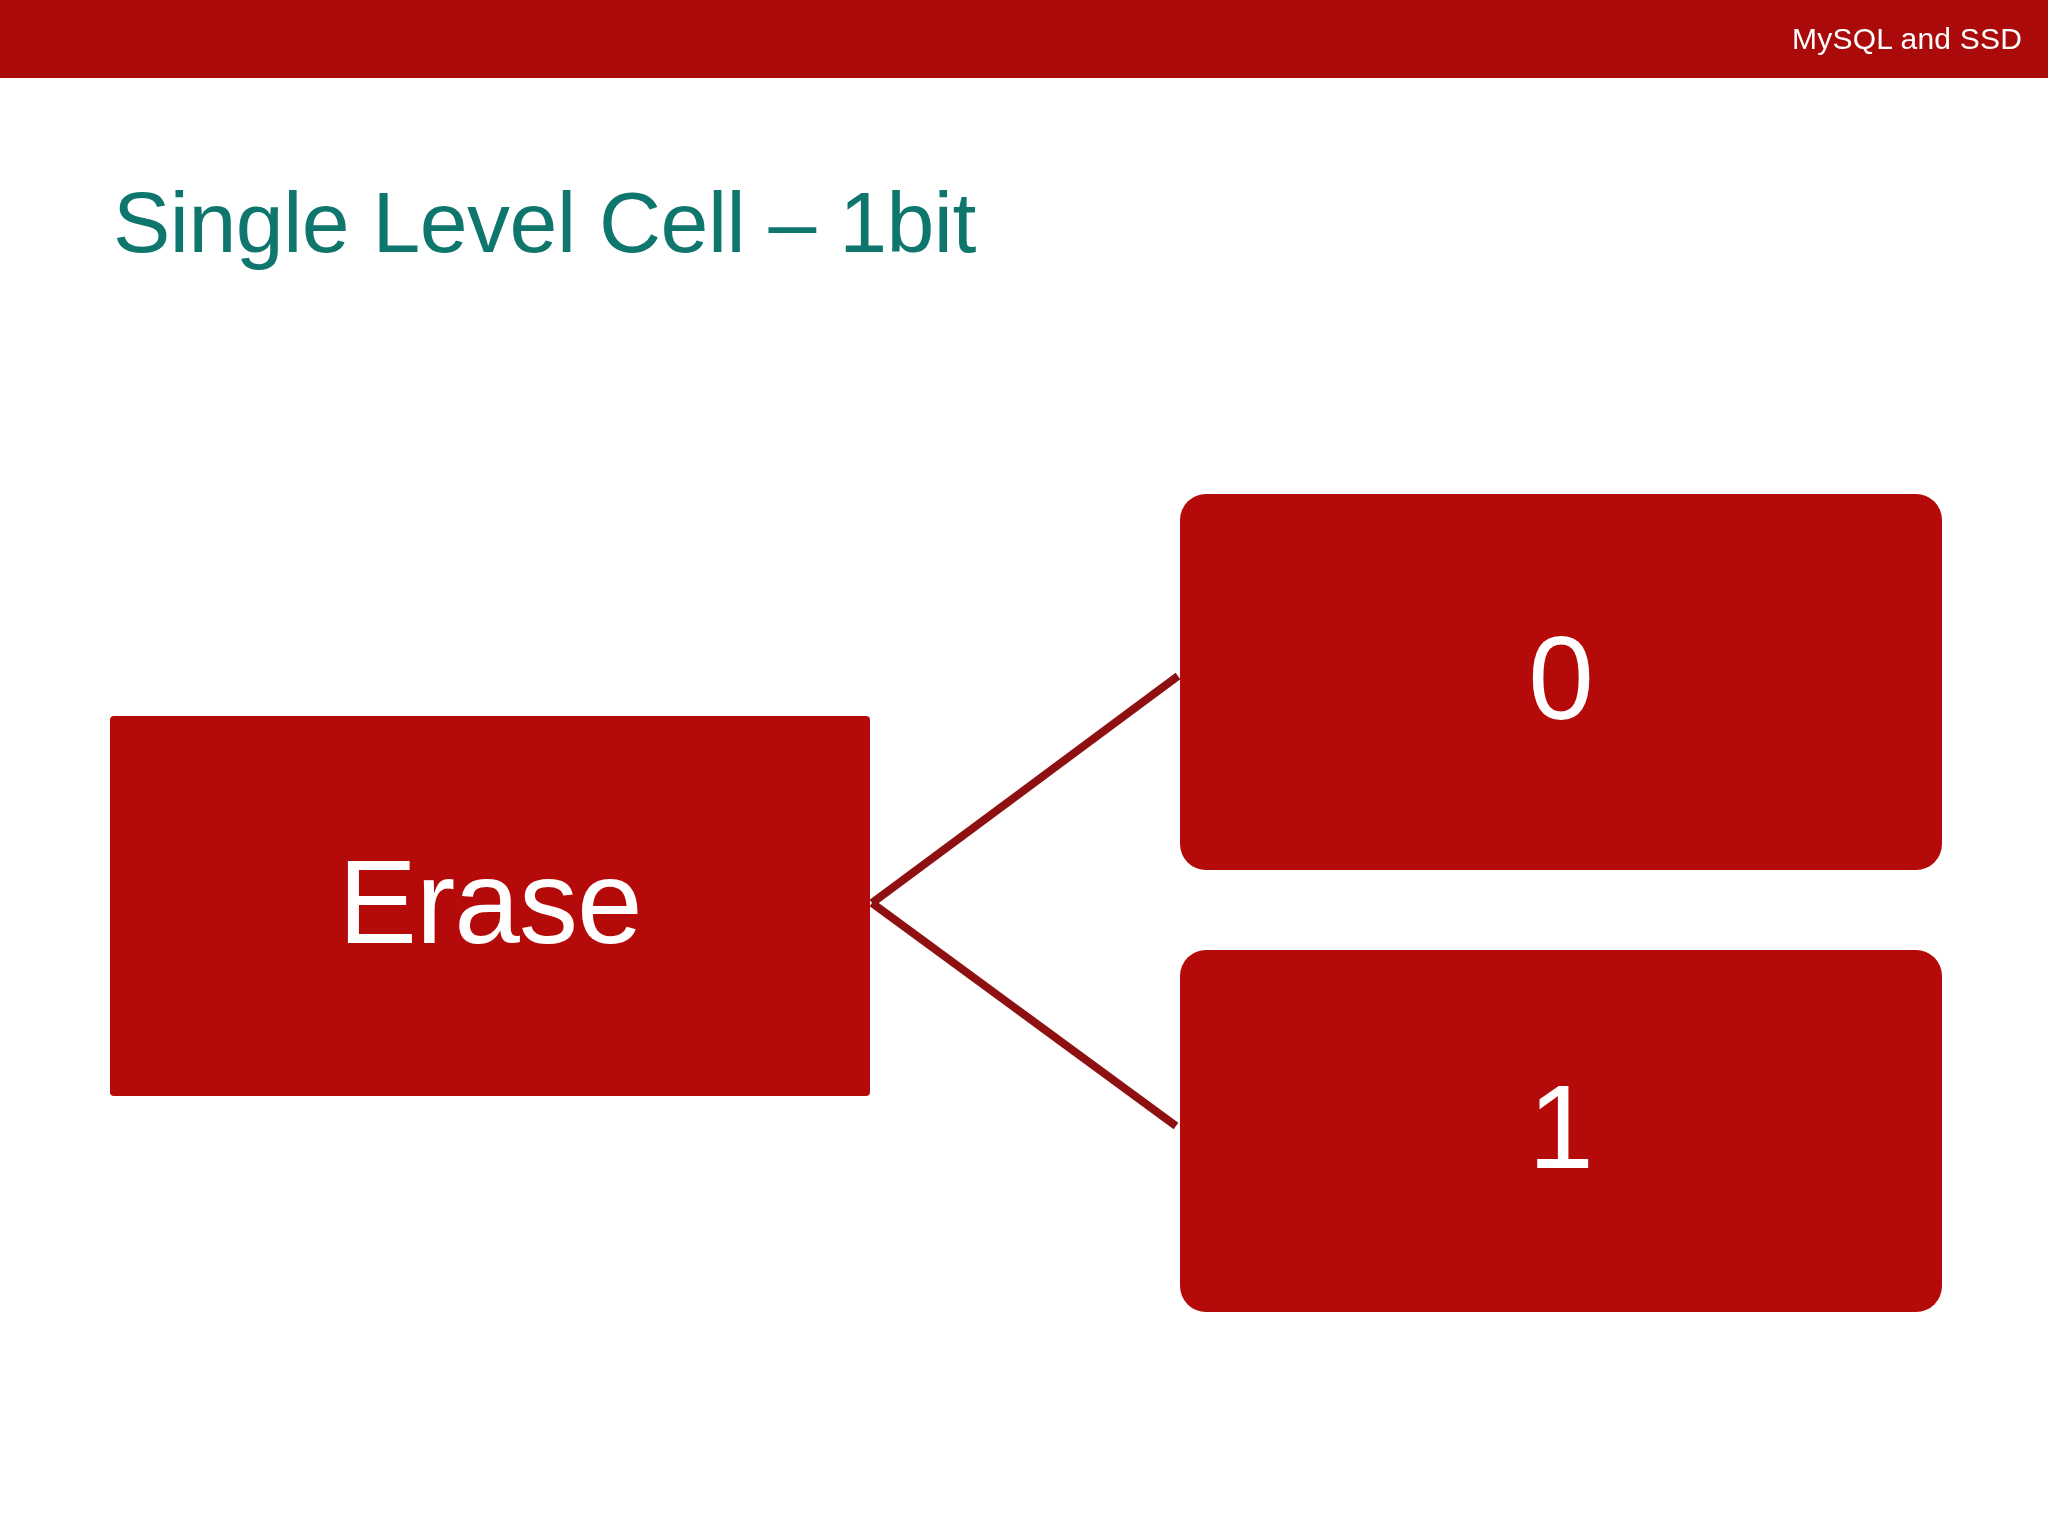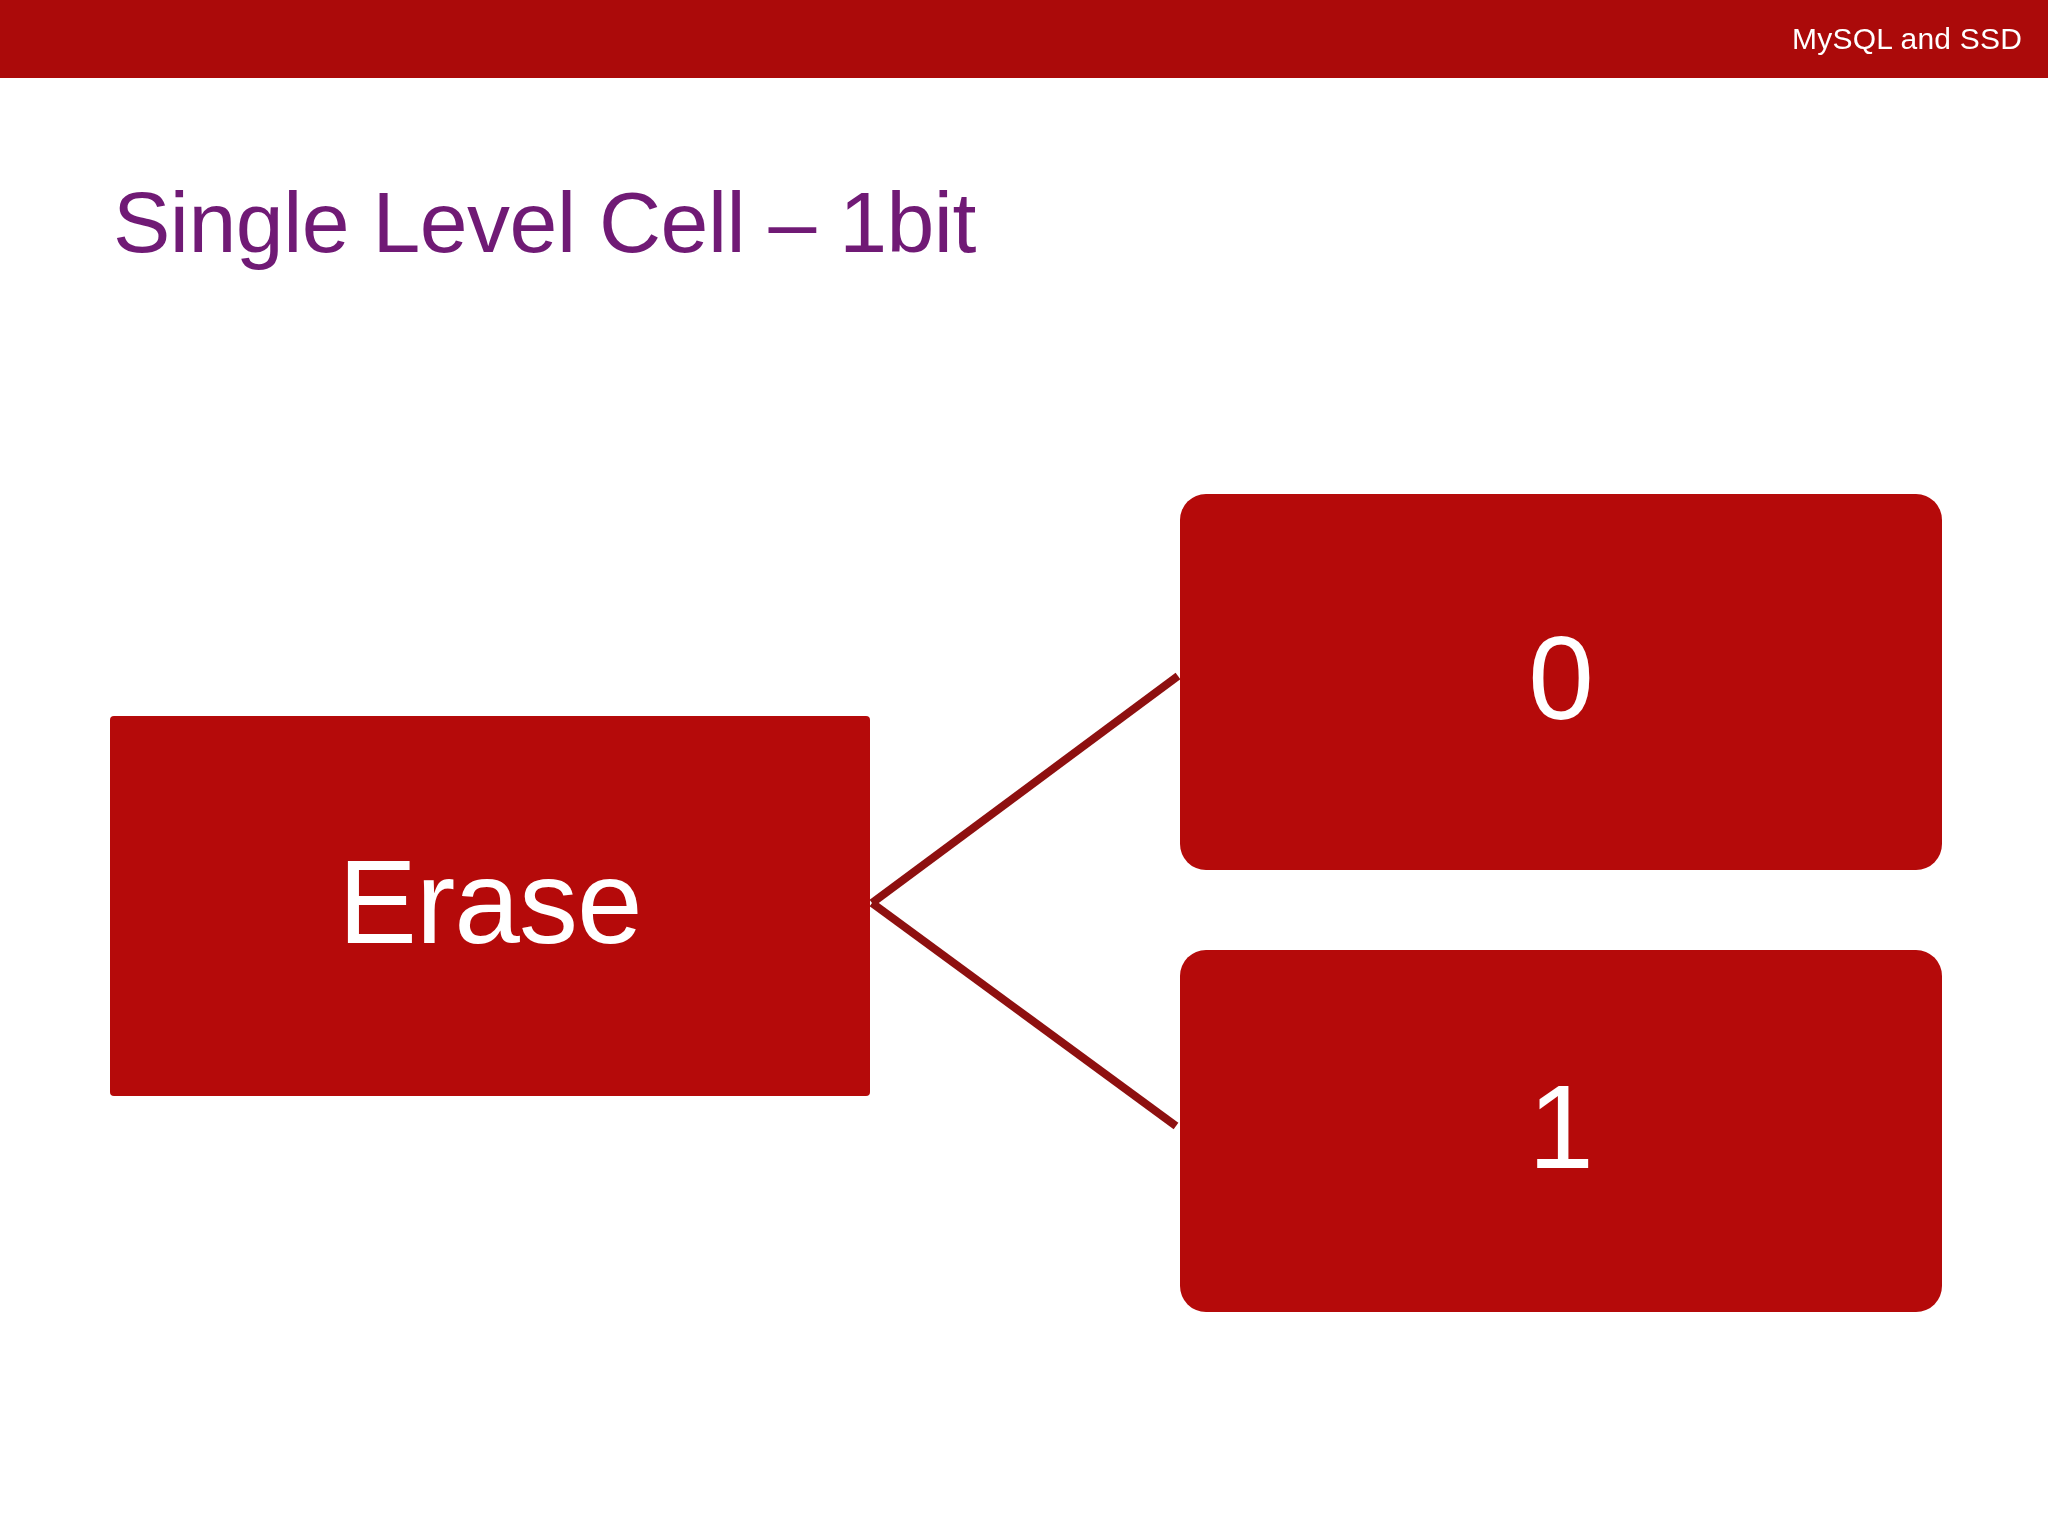--- a/index.html
+++ b/index.html
@@ -40,21 +40,21 @@
     font-weight: 400;
     letter-spacing: 0.2px;
     white-space: nowrap;
   }
 
   
   #slide-title {
     position: absolute;
     left: 113px;
     top: 175px;
-    color: #701a75;
+    color: #0f766e;
     font-family: "Liberation Sans", sans-serif;
     font-size: 86px;
     font-weight: 400;
     letter-spacing: -0.5px;
     white-space: nowrap;
     line-height: 1.1;
   }
 
   
   #diagram {

